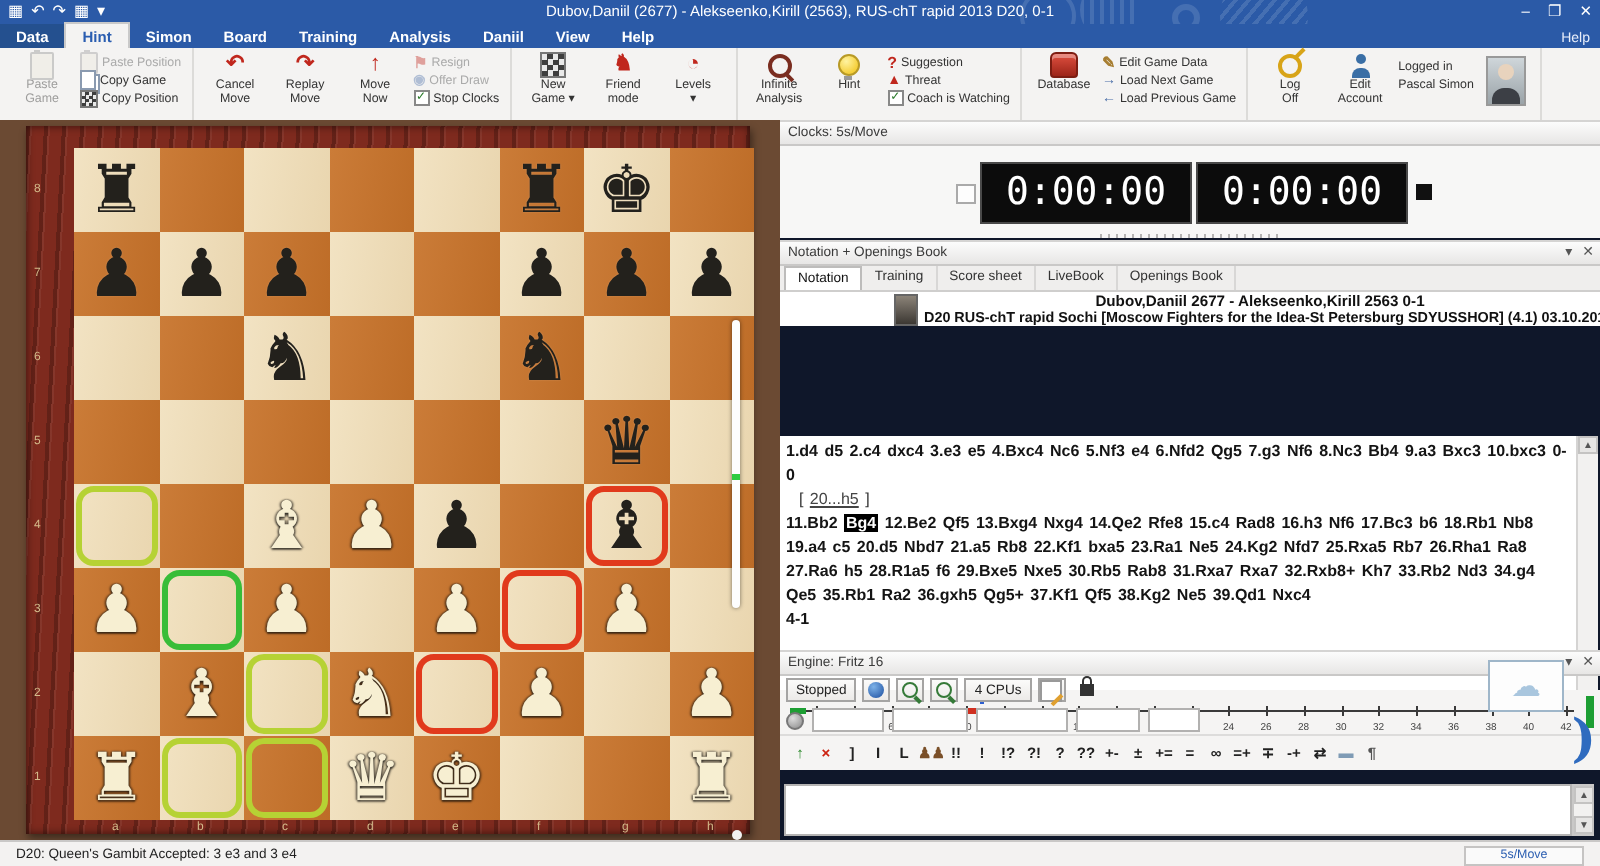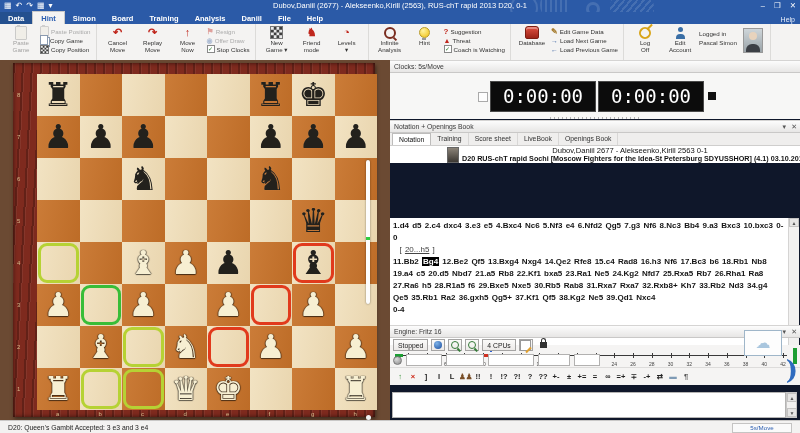--- a/index.html
+++ b/index.html
@@ -96,21 +96,21 @@
   #splitter1{position:absolute;left:160px;top:57px;width:90px;height:2px;
      background:repeating-linear-gradient(90deg,#b5b4b3 0 1px,transparent 1px 4px);}
   
   #notation-panel{position:absolute;left:0;top:60px;width:410px;}
   #ntabs{height:12px;background:#efeeed;border-bottom:1px solid #cfcecd;display:flex;padding-left:2px;}
   .ntab{font-size:6.8px;color:#333;padding:2px 6px 1px 6px;border-right:1px solid #d8d7d6;}
   .ntab.active{background:#ffffff;border:1px solid #bdbcbb;border-bottom:none;color:#111;}
   #gamehdr{position:relative;height:17px;background:#ffffff;}
   #gh-photo{position:absolute;left:57px;top:1px;width:10px;height:14px;border:1px solid #666;
      background:linear-gradient(#8b8378,#3c3833);}
-  #gh-line1{position:absolute;left:80px;right:10px;top:0;text-align:center;font-size:7.6px;font-weight:normal;color:#111;white-space:nowrap;}
+  #gh-line1{position:absolute;left:80px;right:10px;top:0;text-align:center;font-size:7.6px;font-weight:bold;color:#111;white-space:nowrap;}
   #gh-line2{position:absolute;left:72px;right:4px;top:8px;font-size:7.2px;font-weight:bold;color:#111;white-space:nowrap;}
   #moves{position:absolute;left:0;top:98px;width:398px;height:127px;background:#ffffff;
      font-size:8px;font-weight:bold;color:#141414;line-height:1.5;padding:2px 3px;box-sizing:border-box;
      word-spacing:1px;overflow:hidden;}
   #moves .cur{background:#000;color:#fff;padding:0 1px;}
   #moves .variation{font-weight:normal;color:#333;}
   #moves .variation u{color:#444;}
   #moves-scroll{position:absolute;left:398px;top:98px;width:10px;height:127px;background:#f2f1f0;border-left:1px solid #d5d4d3;}
   .scroll-arrow{width:10px;height:9px;background:#e6e5e4;border:1px solid #c4c3c2;box-sizing:border-box;
      font-size:5px;color:#555;text-align:center;line-height:8px;}
@@ -182,21 +182,21 @@
   </div>
 
   <div id="tabrow">
     <span class="rtab file">Data</span>
       <span class="rtab active">Hint</span>
       <span class="rtab">Simon</span>
       <span class="rtab">Board</span>
       <span class="rtab">Training</span>
       <span class="rtab">Analysis</span>
       <span class="rtab">Daniil</span>
-      <span class="rtab">File</span>
+      <span class="rtab">View</span>
       <span class="rtab">Help</span>
       <span id="tab-help-right">Help</span>
   </div>
 
   <div id="ribbon">
       <div class="rgroup">
         <div class="rgroup-items">
           <div class="rbig disabled">
             <div class="bicon">
               <span class="ic ic-clipboard"></span>
@@ -571,21 +571,21 @@
         <div id="gh-line1">Dubov,Daniil 2677  -  Alekseenko,Kirill 2563  0-1</div>
         <div id="gh-line2">D20 RUS-chT rapid Sochi [Moscow Fighters for the Idea-St Petersburg SDYUSSHOR] (4.1) 03.10.2017</div>
       </div>
       <div id="moves">
         <span>1.d4 d5 2.c4 dxc4 3.e3 e5 4.Bxc4 Nc6 5.Nf3 e4 6.Nfd2 Qg5 7.g3 Nf6 8.Nc3 Bb4 9.a3 Bxc3 10.bxc3 0-0</span>
         <br>
         <span class="variation">&nbsp;&nbsp;<span>[ </span><u>20...h5</u><span> ]</span></span>
         <br>
         <span>11.Bb2 </span><span class="cur">Bg4</span><span> 12.Be2 Qf5 13.Bxg4 Nxg4 14.Qe2 Rfe8 15.c4 Rad8 16.h3 Nf6 17.Bc3 b6 18.Rb1 Nb8 19.a4 c5 20.d5 Nbd7 21.a5 Rb8 22.Kf1 bxa5 23.Ra1 Ne5 24.Kg2 Nfd7 25.Rxa5 Rb7 26.Rha1 Ra8 27.Ra6 h5 28.R1a5 f6 29.Bxe5 Nxe5 30.Rb5 Rab8 31.Rxa7 Rxa7 32.Rxb8+ Kh7 33.Rb2 Nd3 34.g4 Qe5 35.Rb1 Ra2 36.gxh5 Qg5+ 37.Kf1 Qf5 38.Kg2 Ne5 39.Qd1 Nxc4</span>
         <br>
-        <span>0-4</span>
+        <span>4-1</span>
       </div>
       <div id="moves-scroll">
         <div class="scroll-arrow">▲</div>
       </div>
 
       <div id="evalprofile">
         <div id="axis">
           <div id="axis-green-left"></div>
           <div id="axis-red"></div>
           <div id="axis-blue-marker"></div>

